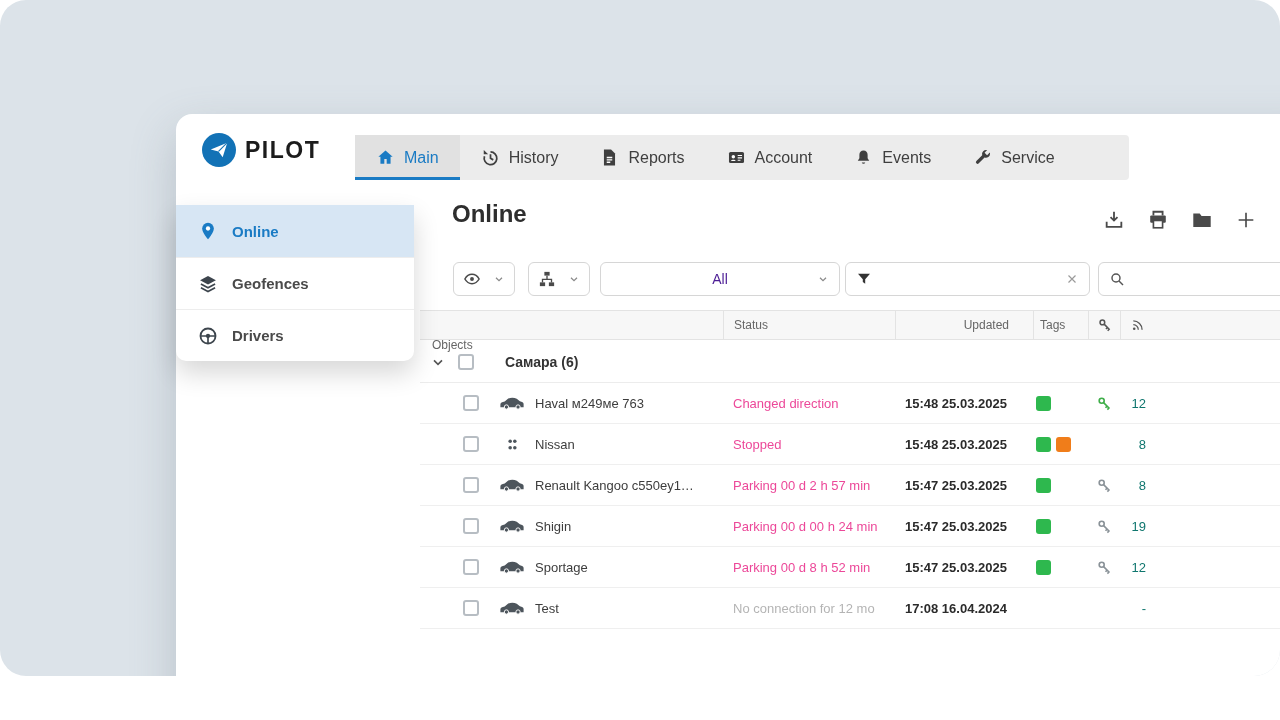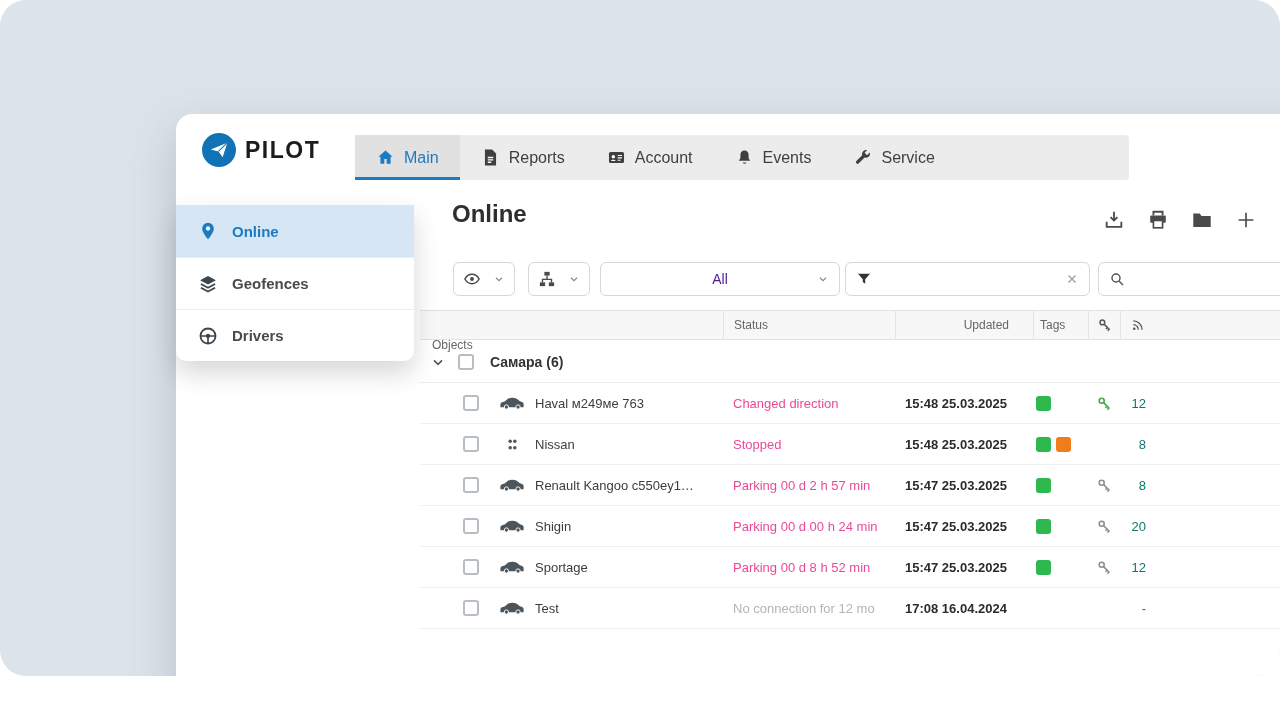--- a/index.html
+++ b/index.html
@@ -68,21 +68,21 @@
   .h-tags{ width:55px; padding-left:6px; }
   .h-key { width:32px; justify-content:center; color:#555; }
   .h-sat { width:34px; justify-content:center; color:#555; }
   .thead svg { width:14px; height:14px; }
 
   .grow { position:absolute; left:0; top:227px; width:910px; height:42px; display:flex; align-items:center;
           border-bottom:1px solid #ececec; font-size:14px; font-weight:bold; color:#333; }
   .grow .exp { width:16px; height:16px; color:#555; margin-left:10px; cursor:pointer; }
   .cb { width:16px; height:16px; border:2px solid #b7bdc3; border-radius:3px; background:#fff; flex:none; cursor:pointer; }
   .grow .cb { margin-left:12px; }
-  .grow .glabel { margin-left:16px; }
+  .grow .glabel { margin-left:31px; }
 
   .rows { position:absolute; left:0; top:269px; width:910px; }
   .trow { height:41px; display:flex; align-items:center; border-bottom:1px solid #efefef; font-size:13px; color:#3d3d3d; cursor:pointer; }
   .c-obj { width:303px; display:flex; align-items:center; padding-left:43px; }
   .vicon { width:26px; height:14px; color:#4d555c; margin-left:20px; flex:none; display:flex; align-items:center; justify-content:center; }
   .vicon svg { width:26px; height:14px; }
   .vicon.ax svg { width:13px; height:13px; }
   .oname { margin-left:10px; white-space:nowrap; overflow:hidden; }
   .c-status { width:172px; padding-left:10px; white-space:nowrap; overflow:hidden; color:#ec4899; }
   .muted .c-status { color:#b4b4b4; }
@@ -222,20 +222,26 @@
 
     <div class="nav">
       <div class="tab active">
         <svg>
             <use href="#s-home"></use>
           </svg>
         <span>Main</span>
       </div>
       <div class="tab">
         <svg>
+            <use href="#s-history"></use>
+          </svg>
+        <span>History</span>
+      </div>
+      <div class="tab">
+        <svg>
             <use href="#s-reports"></use>
           </svg>
         <span>Reports</span>
       </div>
       <div class="tab">
         <svg>
             <use href="#s-account"></use>
           </svg>
         <span>Account</span>
       </div>
@@ -440,21 +446,21 @@
           <div class="c-status">Parking 00 d 00 h 24 min</div>
           <div class="c-upd">15:47 25.03.2025</div>
           <div class="c-tags">
               <span class="tagsq tag-green"></span>
             </div>
           <div class="c-key">
               <svg class="key-off">
                 <use href="#s-key"></use>
               </svg>
             </div>
-          <div class="c-cnt">20</div>
+          <div class="c-cnt">19</div>
         </div>
 
         <div class="trow">
           <div class="c-obj">
             <span class="cb"></span>
             <span class="vicon">
                 <svg>
                   <use href="#s-car"></use>
                 </svg>
               </span>

